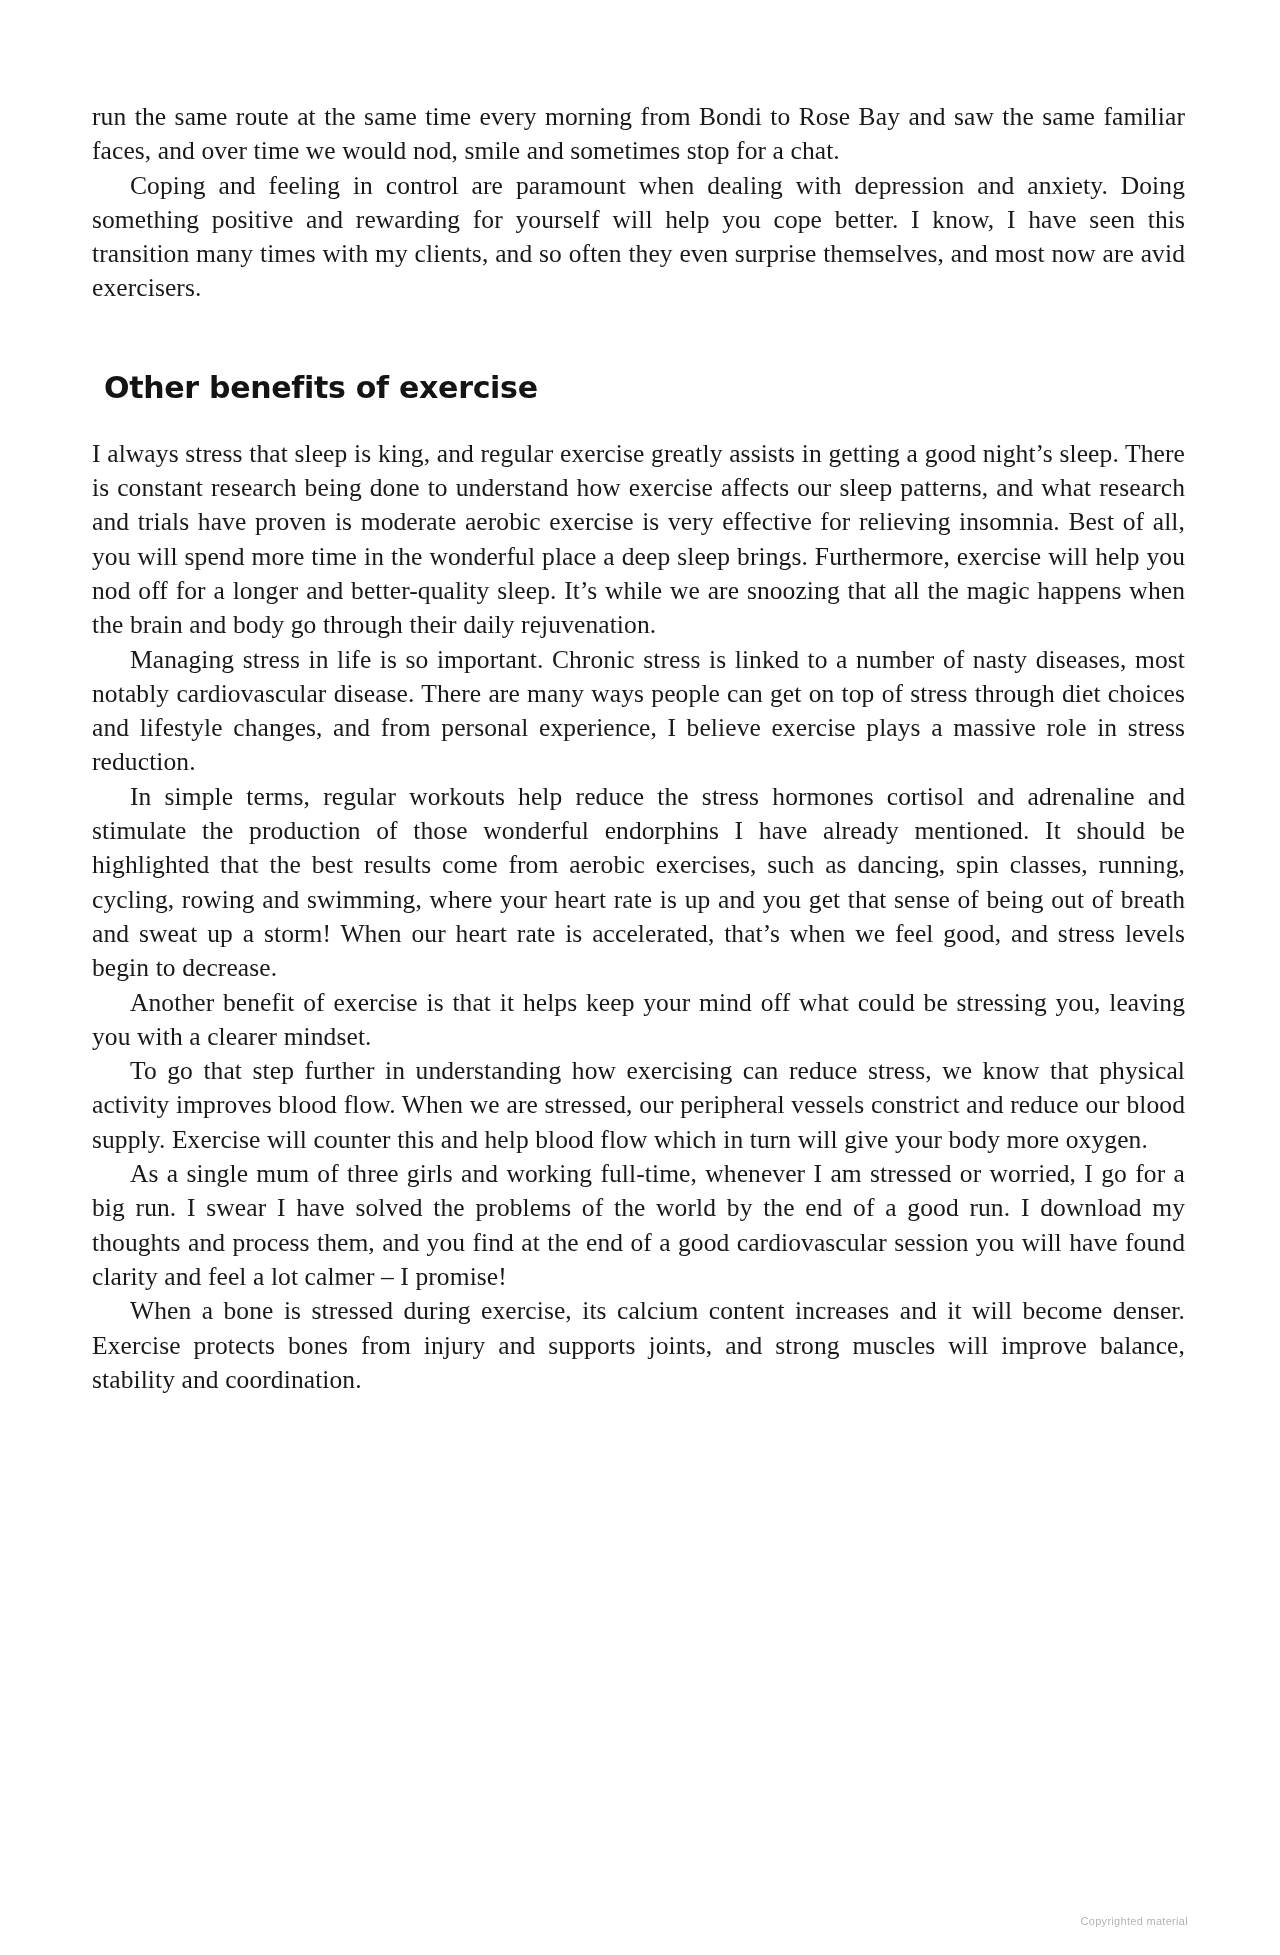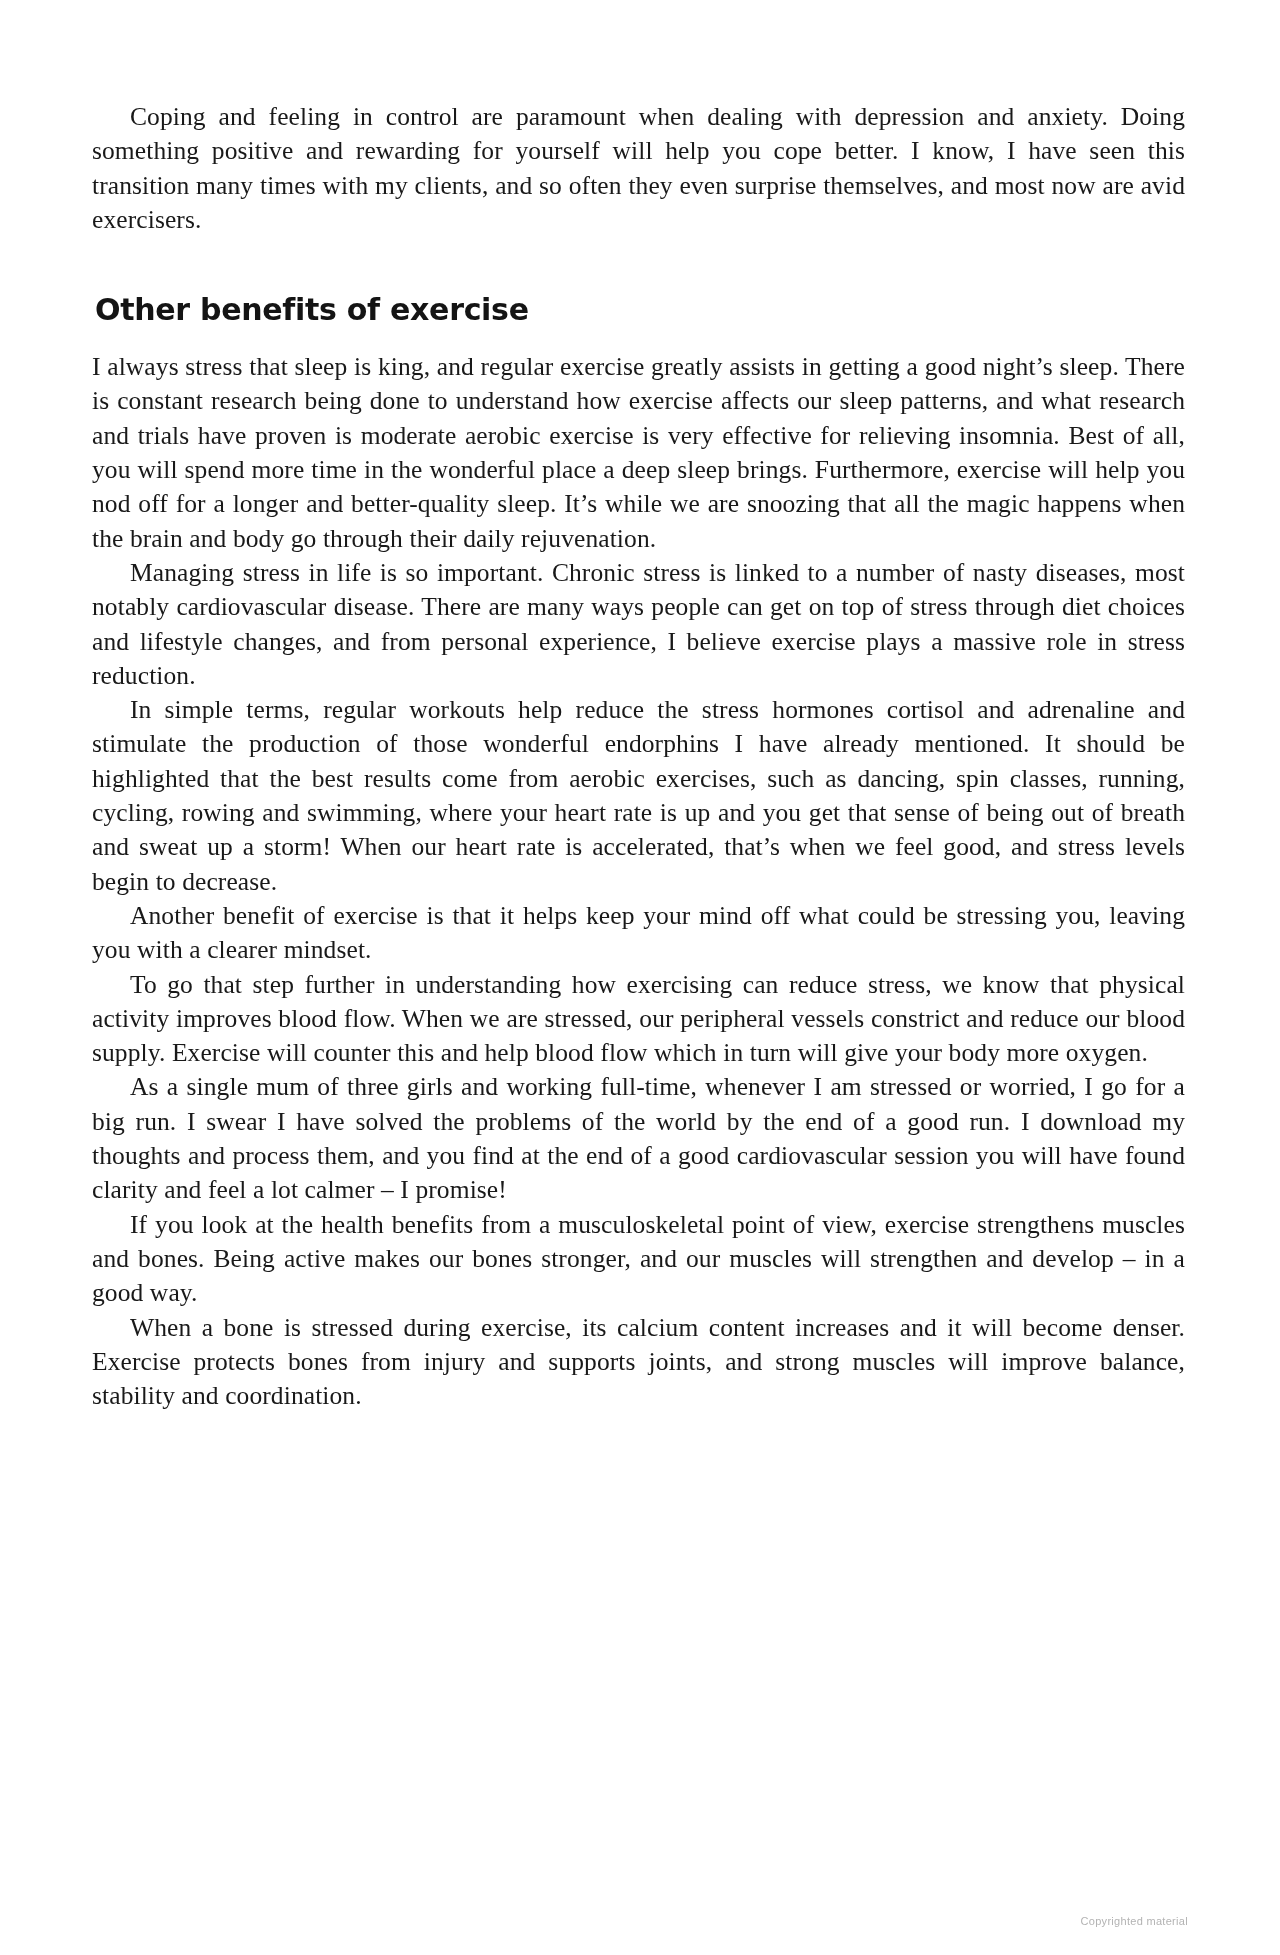--- a/index.html
+++ b/index.html
@@ -27,21 +27,21 @@
     font-size: 25.5px;
     line-height: 1.345;
     text-align: justify;
     text-justify: inter-word;
     letter-spacing: 0.1px;
   }
   p.indent {
     text-indent: 38px;
   }
   h2.section-heading {
-    margin: 3px;
+    margin: 12px;
     font-family: "DejaVu Sans", sans-serif;
     font-weight: bold;
     font-size: 30px;
     letter-spacing: -0.3px;
     color: #141414;
   }
   .spacer-before-heading { height: 52px; }
   .spacer-after-heading { height: 20px; }
   .strong-serif { font-weight: normal; }
   .footer-note {
@@ -53,40 +53,38 @@
     color: #b3b3b3;
     letter-spacing: 0.3px;
   }
 </style>
 </head>
 <body>
 
 <div class="page">
   <div class="content">
 
+    <p class="body-text">run the same route at the same time every morning from Bondi to Rose Bay and saw the same familiar faces, and over time we would nod, smile and sometimes stop for a chat.</p>
     <p class="body-text indent">Coping and feeling in control are paramount when dealing with depression and anxiety. Doing something positive and rewarding for yourself will help you cope better. I know, I have seen this transition many times with my clients, and so often they even surprise themselves, and most now are avid exercisers.</p>
 
     <div class="spacer-before-heading"></div>
     <h2 class="section-heading">Other benefits of exercise</h2>
     <div class="spacer-after-heading"></div>
 
     <p class="body-text">
       <span>I always stress that sleep is king, and regular exercise greatly assists in getting a </span><span class="strong-serif">good night’s sleep</span><span>. There is constant research being done to understand how exercise affects our sleep patterns, and what research and trials have proven is moderate aerobic exercise is very effective for relieving insomnia. Best of all, you will spend more time in the wonderful place a deep sleep brings. Furthermore, exercise will help you nod off for a longer and better-quality sleep. It’s while we are snoozing that all the magic happens when the brain and body go through their daily rejuvenation.</span>
     </p>
 
     <p class="body-text indent">
       <span class="strong-serif">Managing stress</span><span> in life is so important. Chronic stress is linked to a number of nasty diseases, most notably cardiovascular disease. There are many ways people can get on top of stress through diet choices and lifestyle changes, and from personal experience, I believe exercise plays a massive role in stress reduction.</span>
     </p>
 
     <p class="body-text indent">In simple terms, regular workouts help reduce the stress hormones cortisol and adrenaline and stimulate the production of those wonderful endorphins I have already mentioned. It should be highlighted that the best results come from aerobic exercises, such as dancing, spin classes, running, cycling, rowing and swimming, where your heart rate is up and you get that sense of being out of breath and sweat up a storm! When our heart rate is accelerated, that’s when we feel good, and stress levels begin to decrease.</p>
     <p class="body-text indent">Another benefit of exercise is that it helps keep your mind off what could be stressing you, leaving you with a clearer mindset.</p>
     <p class="body-text indent">To go that step further in understanding how exercising can reduce stress, we know that physical activity improves blood flow. When we are stressed, our peripheral vessels constrict and reduce our blood supply. Exercise will counter this and help blood flow which in turn will give your body more oxygen.</p>
     <p class="body-text indent">As a single mum of three girls and working full-time, whenever I am stressed or worried, I go for a big run. I swear I have solved the problems of the world by the end of a good run. I download my thoughts and process them, and you find at the end of a good cardiovascular session you will have found clarity and feel a lot calmer – I promise!</p>
 
-    <p class="body-text indent">
-      <span>If you look at the health benefits from a musculoskeletal point of view, exercise </span><span class="strong-serif">strengthens muscles and bones</span><span>. Being active makes our bones stronger, and our muscles will strengthen and develop – in a good way.</span>
-    </p>
 
     <p class="body-text indent">When a bone is stressed during exercise, its calcium content increases and it will become denser. Exercise protects bones from injury and supports joints, and strong muscles will improve balance, stability and coordination.</p>
   </div>
 
   <div class="footer-note">Copyrighted material</div>
 </div>
 
 </body></html>

